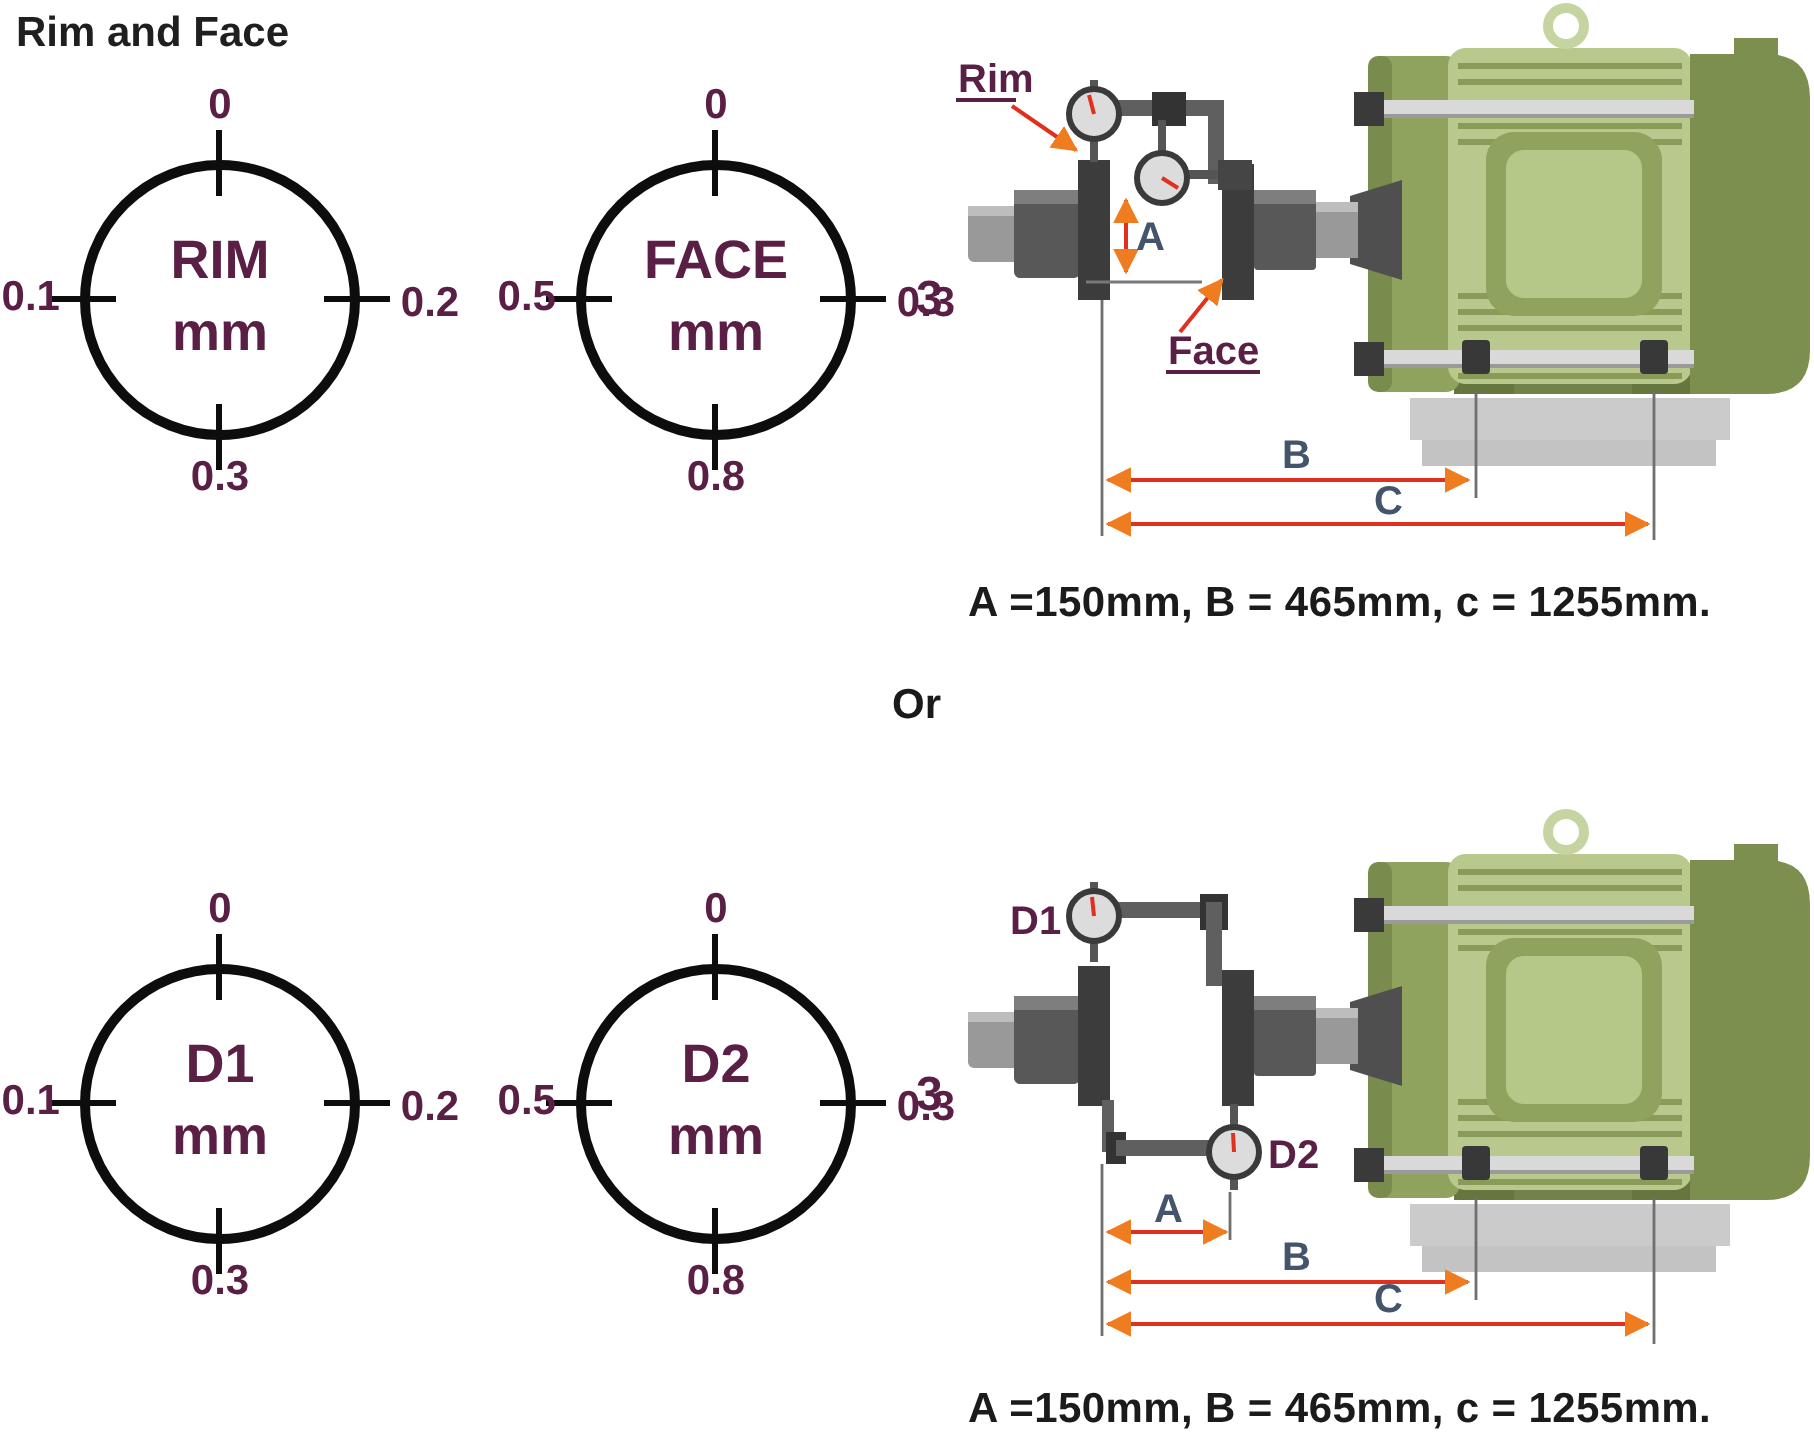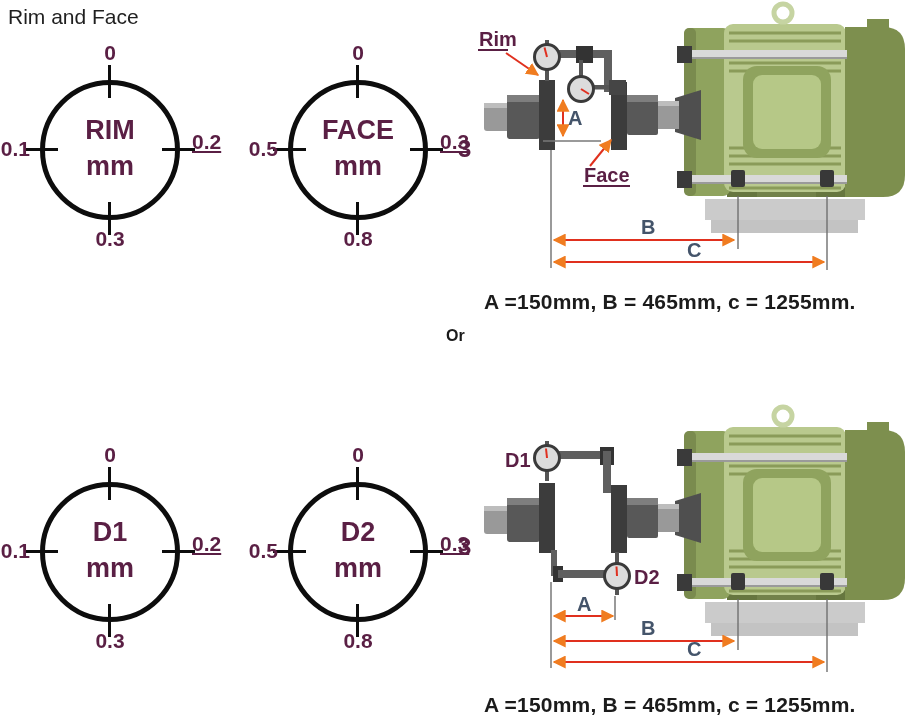--- a/index.html
+++ b/index.html
@@ -1,35 +1,35 @@
 <!DOCTYPE html>
 <html><head>
 <meta charset="utf-8">
 <style>
   html,body{margin:0;padding:0;background:#ffffff;}
   #page{position:relative;width:907px;height:723px;background:#ffffff;overflow:hidden;
         font-family:"Liberation Sans",sans-serif;}
-  .heading{position:absolute;font-weight:normal;font-size:21px;color:#1f1f1f;white-space:nowrap;}
-  .or-div{position:absolute;left:446px;top:327px;font-weight:bold;font-size:16px;color:#1a1a1a;}
+  .heading{position:absolute;font-weight:bold;font-size:21px;color:#1f1f1f;white-space:nowrap;}
+  .or-div{position:absolute;left:446px;top:341px;font-weight:bold;font-size:21px;color:#1a1a1a;}
   .caption{position:absolute;font-weight:bold;font-size:21px;color:#1b1b1b;letter-spacing:.2px;white-space:nowrap;}
 
   
   .gauge{position:absolute;width:220px;height:220px;}
   .g-circle{position:absolute;left:40px;top:40px;width:130px;height:130px;
             border:5px solid #0d0d0d;border-radius:50%;background:#fff;}
   .g-tick{position:absolute;background:#0d0d0d;}
   .g-tick.t{left:108px;top:25px;width:3px;height:33px;}
   .g-tick.b{left:108px;top:162px;width:3px;height:33px;}
   .g-tick.l{left:25px;top:108px;width:33px;height:3px;}
   .g-tick.r{left:162px;top:108px;width:33px;height:3px;}
   .g-val{position:absolute;font-weight:bold;font-size:21px;color:#5a1f44;white-space:nowrap;}
   .g-val.top{left:0;right:0;top:1px;text-align:center;}
   .g-val.bottom{left:0;right:0;top:187px;text-align:center;}
   .g-val.left{left:-6px;width:36px;top:97px;text-align:right;}
-  .g-val.right{left:192px;width:46px;top:90px;text-align:left;text-decoration:underline;}
+  .g-val.right{left:192px;width:46px;top:100px;text-align:center;}
   .g-center{position:absolute;left:0;right:0;top:72px;text-align:center;
             font-weight:bold;font-size:27px;line-height:36px;color:#5a1f44;}
 
   
   .fig{position:absolute;}
   svg text{font-family:"Liberation Sans",sans-serif;font-weight:bold;}
   .lblM{fill:#5a1f44;font-size:20px;}
   .lblM3{fill:#5a1f44;font-size:24px;}
   .lblD{fill:#44546a;font-size:20px;}
   .dim{stroke:#e0301e;stroke-width:2;}

